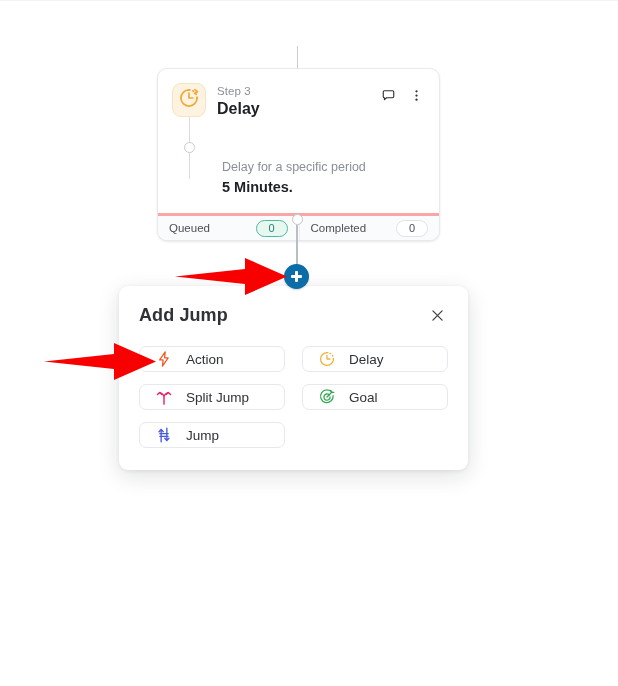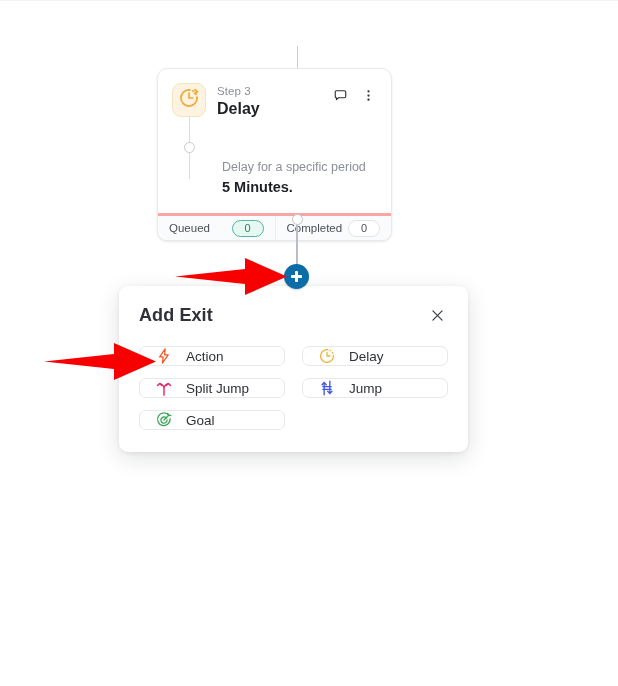--- a/index.html
+++ b/index.html
@@ -41,21 +41,21 @@
     border-radius: 50%;
     background: #ffffff;
     border: 1.6px solid #c2c6cc;
   }
 
   
   .step-card {
     position: absolute;
     left: 157px;
     top: 68px;
-    width: 235px;
+    width: 283px;
     background: #ffffff;
     border: 1px solid #e8e9ec;
     border-radius: 10px;
     box-shadow: 0 1px 3px rgba(16,24,40,.06), 0 1px 2px rgba(16,24,40,.04);
     overflow: hidden;
   }
 
   .card-body {
     padding: 14px 14px 16px 14px;
     position: relative;
@@ -243,21 +243,21 @@
 
   .options-grid {
     display: grid;
     grid-template-columns: 1fr 1fr;
     gap: 12px 17px;
   }
   .option {
     display: flex;
     align-items: center;
     gap: 13px;
-    height: 20px;
+    height: 26px;
     padding: 0 14px;
     background: #ffffff;
     border: 1px solid #e7e8ec;
     border-radius: 7px;
     cursor: pointer;
   }
   .opt-icon {
     width: 19px; height: 19px;
     flex: 0 0 19px;
     display: flex; align-items: center; justify-content: center;
@@ -339,21 +339,21 @@
     </div>
   </div>
 
   <div class="node-dot" style="left:292px; top:214px;"></div>
   <div class="connector thick" style="left:296px; top:225px; height:42px;"></div>
 
   <div class="plus-btn"></div>
 
   <div class="add-panel">
     <div class="panel-head">
-      <div class="panel-title">Add Exit</div>
+      <div class="panel-title">Add Jump</div>
       <div class="close-btn">
         <svg width="17" height="17" viewBox="0 0 20 20" fill="none">
           <path d="M4.6 4.6 L15.4 15.4 M15.4 4.6 L4.6 15.4" stroke="#3a3d42" stroke-width="1.45" stroke-linecap="round"></path>
         </svg>
       </div>
     </div>
 
     <div class="options-grid">
 
       <div class="option">
@@ -384,39 +384,39 @@
             <path d="M3.3 8.8 L6.2 5.9 L9.1 8.5" stroke="#e8246b" stroke-width="1.9" stroke-linecap="round" stroke-linejoin="round" fill="none"></path>
             <path d="M14.9 8.5 L17.8 5.9 L20.7 8.8" stroke="#e8246b" stroke-width="1.9" stroke-linecap="round" stroke-linejoin="round" fill="none"></path>
           </svg>
         </span>
         <span class="opt-label">Split Jump</span>
       </div>
 
       <div class="option">
         <span class="opt-icon">
           <svg width="18" height="18" viewBox="0 0 24 24" fill="none">
+            <path d="M18.7 6.2 A8.4 8.4 0 1 0 20.2 10.3" stroke="#35a853" stroke-width="1.7" stroke-linecap="round" fill="none"></path>
+            <path d="M15.1 9.4 A4.1 4.1 0 1 0 16.1 12" stroke="#35a853" stroke-width="1.7" stroke-linecap="round" fill="none"></path>
+            <path d="M12 12 L18.6 5.4 M16.9 3.1 L18.6 5.4 L21 5.8" stroke="#35a853" stroke-width="1.7" stroke-linecap="round" stroke-linejoin="round" fill="none"></path>
+          </svg>
+        </span>
+        <span class="opt-label">Goal</span>
+      </div>
+
+      <div class="option">
+        <span class="opt-icon">
+          <svg width="18" height="18" viewBox="0 0 24 24" fill="none">
             <path d="M8.2 21 V4.5 M8.2 4.5 L5.4 7.6 M8.2 4.5 L11 7.6" stroke="#4558e0" stroke-width="1.8" stroke-linecap="round" stroke-linejoin="round" fill="none"></path>
             <path d="M15.8 3 V19.5 M15.8 19.5 L13 16.4 M15.8 19.5 L18.6 16.4" stroke="#4558e0" stroke-width="1.8" stroke-linecap="round" stroke-linejoin="round" fill="none"></path>
             <path d="M6.4 10.2 H17.6 M6.4 13.8 H17.6" stroke="#4558e0" stroke-width="1.6" stroke-linecap="round" fill="none"></path>
           </svg>
         </span>
         <span class="opt-label">Jump</span>
       </div>
 
-      <div class="option">
-        <span class="opt-icon">
-          <svg width="18" height="18" viewBox="0 0 24 24" fill="none">
-            <path d="M18.7 6.2 A8.4 8.4 0 1 0 20.2 10.3" stroke="#35a853" stroke-width="1.7" stroke-linecap="round" fill="none"></path>
-            <path d="M15.1 9.4 A4.1 4.1 0 1 0 16.1 12" stroke="#35a853" stroke-width="1.7" stroke-linecap="round" fill="none"></path>
-            <path d="M12 12 L18.6 5.4 M16.9 3.1 L18.6 5.4 L21 5.8" stroke="#35a853" stroke-width="1.7" stroke-linecap="round" stroke-linejoin="round" fill="none"></path>
-          </svg>
-        </span>
-        <span class="opt-label">Goal</span>
-      </div>
-
 
     </div>
   </div>
 
   <div class="red-arrow arrow-a">
     <svg width="116" height="40" viewBox="0 0 116 40">
       <path d="M2 20.5 L72 13 L72 2 L114 20.5 L72 39 L72 28 Z" fill="#f80000"></path>
     </svg>
   </div>
 

